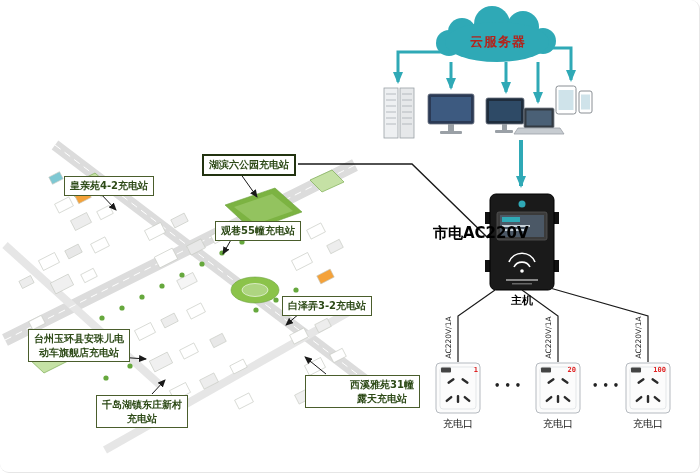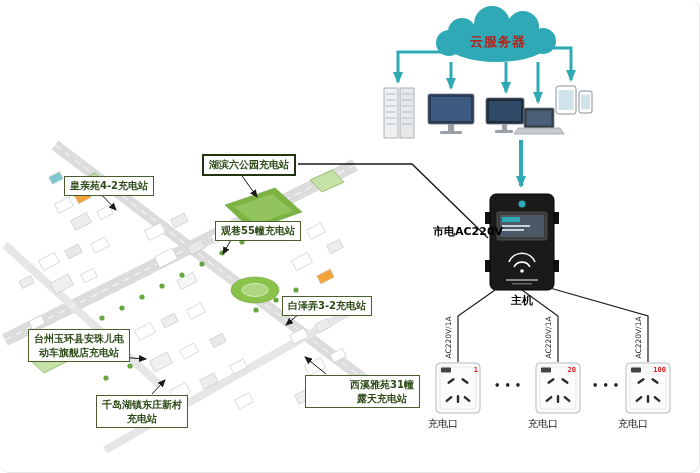--- a/index.html
+++ b/index.html
@@ -11,24 +11,24 @@
              font-size:10px; font-weight:700; line-height:1.35; padding:2px 5px;
              text-align:center; white-space:pre-line; z-index:4; }
   .callout.main { border-width:2px; border-color:#223310; }
   .cloud-label { position:absolute; left:452px; top:33px; width:92px; text-align:center;
                  font-size:13px; font-weight:700; color:#b3231c; letter-spacing:1px; z-index:4; }
   .vlabel { position:absolute; width:60px; height:11px; font-size:7.5px; color:#222;
             text-align:center; transform:rotate(-90deg); z-index:4; }
   .disp { position:absolute; font-family:"DejaVu Sans Mono","Liberation Mono",monospace;
           font-size:7px; font-weight:700; color:#e02424; text-align:right; z-index:5; }
   .dots { position:absolute; font-size:10px; font-weight:700; color:#222; letter-spacing:4px; z-index:4; }
-  .portlabel { position:absolute; width:60px; text-align:left; font-size:10px; color:#111; z-index:4; }
+  .portlabel { position:absolute; width:60px; text-align:center; font-size:10px; color:#111; z-index:4; }
   .hostlabel { position:absolute; left:505px; top:293px; width:34px; text-align:center;
                font-size:11px; font-weight:700; color:#000; z-index:4; }
-  .mainslabel { position:absolute; left:433px; top:224px; font-size:11px; font-weight:700; color:#000; z-index:4; }
+  .mainslabel { position:absolute; left:433px; top:224px; font-size:15px; font-weight:700; color:#000; z-index:4; }
 </style>
 </head>
 <body>
 
 <div class="stage">
 
   <svg class="layer" width="700" height="473" viewBox="0 0 700 473">
     <defs>
       <marker id="arrBlack" markerUnits="userSpaceOnUse" markerWidth="8" markerHeight="7" refX="7" refY="3.5" orient="auto">
           <path d="M0,0 L8,3.5 L0,7 z" fill="#1a1a1a"></path>

